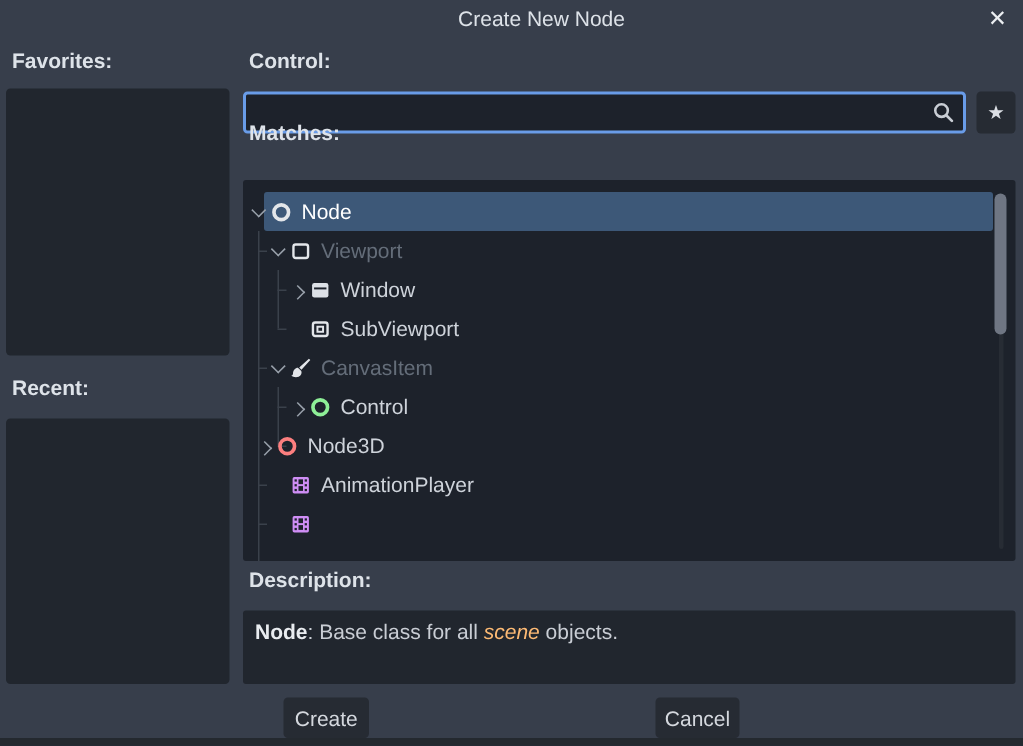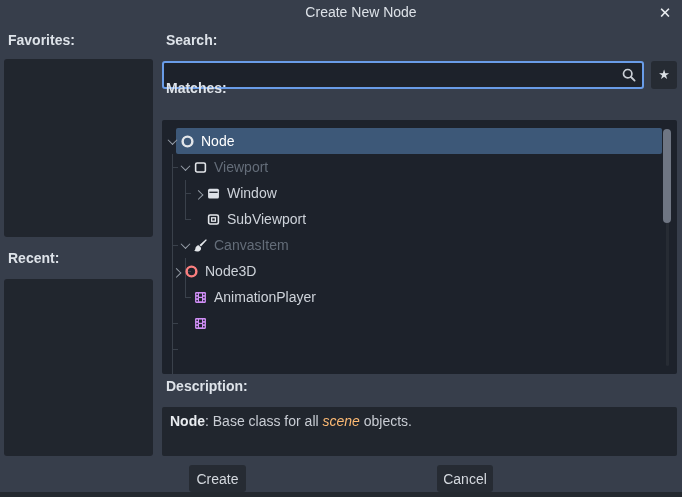--- a/index.html
+++ b/index.html
@@ -72,21 +72,21 @@
     <div class="title-text">Create New Node</div>
     <div class="close-btn">✕</div>
   </div>
 
   <div class="section-label lbl-favorites">Favorites:</div>
   <div class="side-box favorites-box"></div>
 
   <div class="section-label lbl-recent">Recent:</div>
   <div class="side-box recent-box"></div>
 
-  <div class="section-label lbl-search">Search:</div>
+  <div class="section-label lbl-search">Control:</div>
   <input class="search-input" type="text" value="" style="">
   <svg class="search-glass" viewBox="0 0 16 16">
     <circle cx="6.7" cy="6.7" r="4.2" fill="none" stroke="#c9ced5" stroke-width="1.7"></circle>
     <line x1="10" y1="10" x2="13.6" y2="13.6" stroke="#c9ced5" stroke-width="1.8" stroke-linecap="round"></line>
   </svg>
   <button class="star-btn">★</button>
 
   <div class="section-label lbl-matches">Matches:</div>
 
   <div class="tree-panel">
@@ -153,20 +153,31 @@
           <span class="chev-slot">
             <span class="chev down"></span>
           </span>
           <span class="node-icon" style="color: rgb(227, 230, 234);">
             <svg width="15" height="15" viewBox="0 0 16 16">
               <path fill="currentColor" d="M13.8 1.2l1 1-6.3 6.9-1.6-1.6 6.9-6.3zM6 7.6l2.4 2.4c.6 1.5-.2 3.4-1.9 4-1.5.6-3.9.4-5.3-.6.8-.4 1.3-.9 1.3-1.9 0-2 1.6-3.9 3.5-3.9z"></path>
             </svg>
           </span>
           <span class="tree-label">CanvasItem</span>
         </div>
+        <div class="tree-row" style="padding-left: 30px;">
+          <span class="chev-slot">
+            <span class="chev right"></span>
+          </span>
+          <span class="node-icon" style="color: rgb(142, 239, 151);">
+            <svg width="15" height="15" viewBox="0 0 16 16">
+              <circle cx="8" cy="8" r="5.2" fill="none" stroke="currentColor" stroke-width="2.6"></circle>
+            </svg>
+          </span>
+          <span class="tree-label">Control</span>
+        </div>
         <div class="tree-row" style="padding-left: 8px;">
           <span class="chev-slot">
             <span class="chev right"></span>
           </span>
           <span class="node-icon" style="color: rgb(252, 127, 127);">
             <svg width="15" height="15" viewBox="0 0 16 16">
               <circle cx="8" cy="8" r="5.2" fill="none" stroke="currentColor" stroke-width="2.6"></circle>
             </svg>
           </span>
           <span class="tree-label">Node3D</span>

